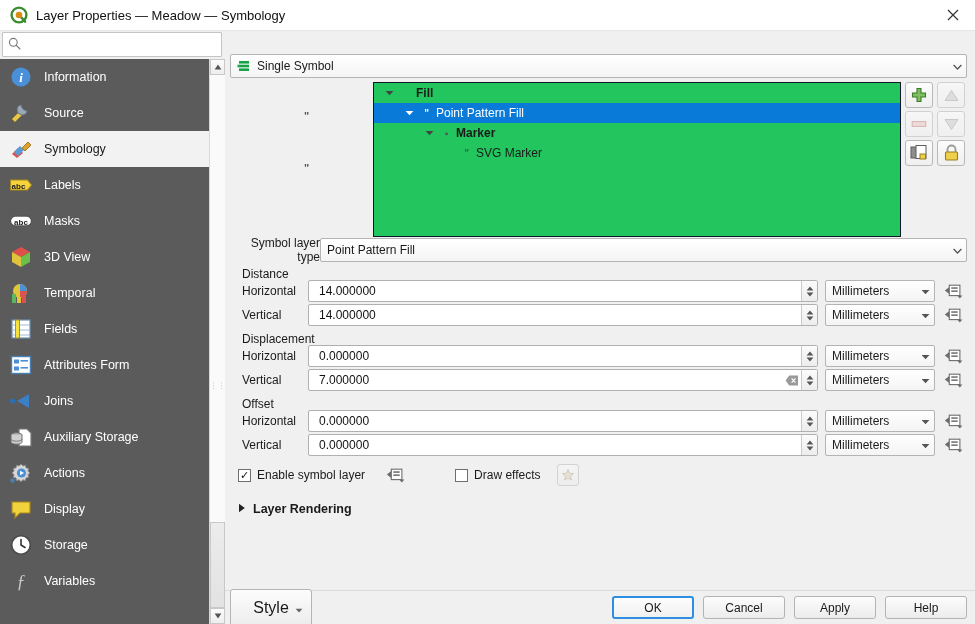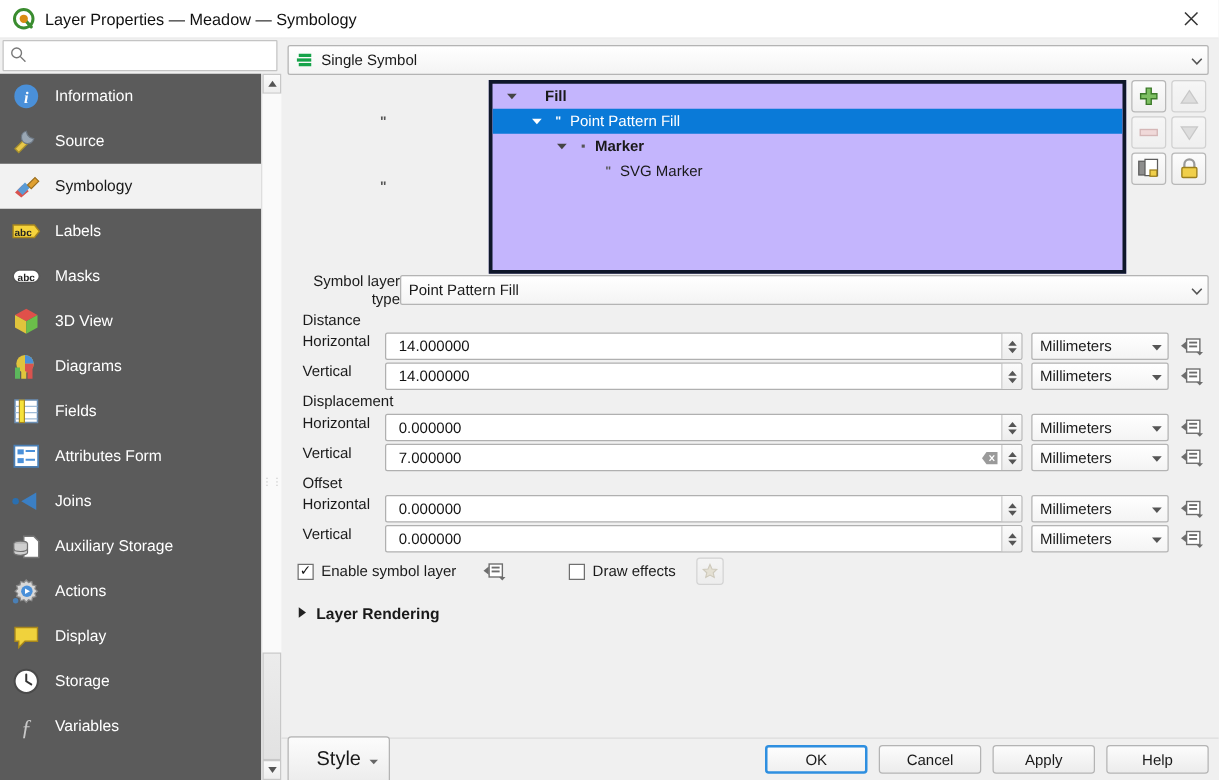--- a/index.html
+++ b/index.html
@@ -115,21 +115,21 @@
   }
   .sb-dots { position: absolute; left: 50%; top: 58%; transform: translateX(-50%); color:#c8c8c8; font-size:8px; line-height:3px;}
 
   
   .maincol {
     flex: 1 1 auto; min-width: 0;
     display: flex; flex-direction: column;
     background: #f0f0f0;
     padding: 0;
   }
-  .renderer-row { padding: 5px 8px 4px 5px; }
+  .renderer-row { padding: 5px 8px 4px 5px; margin-top: 18px; }
   .combo {
     height: 24px;
     background: linear-gradient(#ffffff,#f4f4f4);
     border: 1px solid #b4b4b4;
     border-radius: 2px;
     display: flex; align-items: center;
     padding: 0 4px 0 6px;
     cursor: pointer;
     font-size: 12px;
     position: relative;
@@ -146,23 +146,23 @@
     height: 155px; min-height: 155px;
   }
   .symbol-preview {
     width: 140px; min-width: 140px;
     background: #f0f0f0;
     position: relative;
   }
   .prev-mark { position: absolute; color:#555; font-size: 11px; font-weight:bold; letter-spacing:-1px; }
   .tree-box {
     flex: 1 1 auto; min-width: 0;
-    background: #c4b5fd;
-    border: 3px solid #0f172a;
-    margin-left: 21px;
+    background: #22c55e;
+    border: 1px solid #0f172a;
+    margin-left: 3px;
     overflow: hidden;
   }
   .tree-row {
     height: 20px;
     display: flex; align-items: center;
     font-size: 12px;
     cursor: pointer;
     white-space: nowrap;
   }
   .tree-row.selected { background: #0a7ad8; color: #ffffff; }
@@ -190,21 +190,21 @@
   .tbtn.disabled { opacity: .55; cursor: default; }
 
   
   .form-area { flex: 1 1 auto; min-height:0; padding: 0 8px 0 5px; overflow: hidden; }
   .slt-row { display: flex; align-items: center; height: 26px; margin-bottom: 4px; }
   .slt-label { width: 90px; min-width:90px; font-size: 12px; text-align: right; }
   .slt-combo { flex: 1 1 auto; }
 
   .group-title { font-size: 12px; margin: 2px 0 3px 12px; }
   .field-row {
-    display: flex; align-items: flex-start;
+    display: flex; align-items: center;
     height: 14px; margin-bottom: 10px;
     padding-left: 12px;
   }
   .f-label { width: 66px; min-width: 66px; font-size: 12px; }
   .spin-wrap {
     flex: 1 1 auto; min-width: 0;
     height: 22px;
     display: flex;
     background: #ffffff;
     border: 1px solid #b0b0b0;
@@ -397,21 +397,21 @@
               <span class="ico">
                 <svg width="24" height="24" viewBox="0 0 24 24">
                   <path d="M11 3 a7 7 0 0 1 0 14 a7 7 0 0 1 0 -14 Z" fill="#e0c43c"></path>
                   <path d="M11 10 L11 3 a7 7 0 0 1 7 7 Z" fill="#4a90d9"></path>
                   <path d="M11 10 L18 10 a7 7 0 0 1 -7 7 Z" fill="#d9534f"></path>
                   <rect x="3" y="13" width="4" height="9" fill="#5cb85c"></rect>
                   <rect x="8" y="16" width="4" height="6" fill="#e0c43c"></rect>
                   <rect x="13" y="11" width="4" height="11" fill="#d9534f"></rect>
                 </svg>
               </span>
-              <span class="navlabel">Diagrams</span>
+              <span class="navlabel">Temporal</span>
             </div>
             <div class="navitem">
               <span class="ico">
                 <svg width="24" height="24" viewBox="0 0 24 24">
                   <rect x="3" y="3" width="18" height="18" fill="#fff" stroke="#6b8fb5" stroke-width="1.2"></rect>
                   <path d="M3 8 h18 M3 13 h18 M3 18 h18" stroke="#9fbcd8" stroke-width="1"></path>
                   <rect x="6.5" y="3" width="4" height="18" fill="#f5e23c" stroke="#a8871c" stroke-width="0.9"></rect>
                 </svg>
               </span>
               <span class="navlabel">Fields</span>

